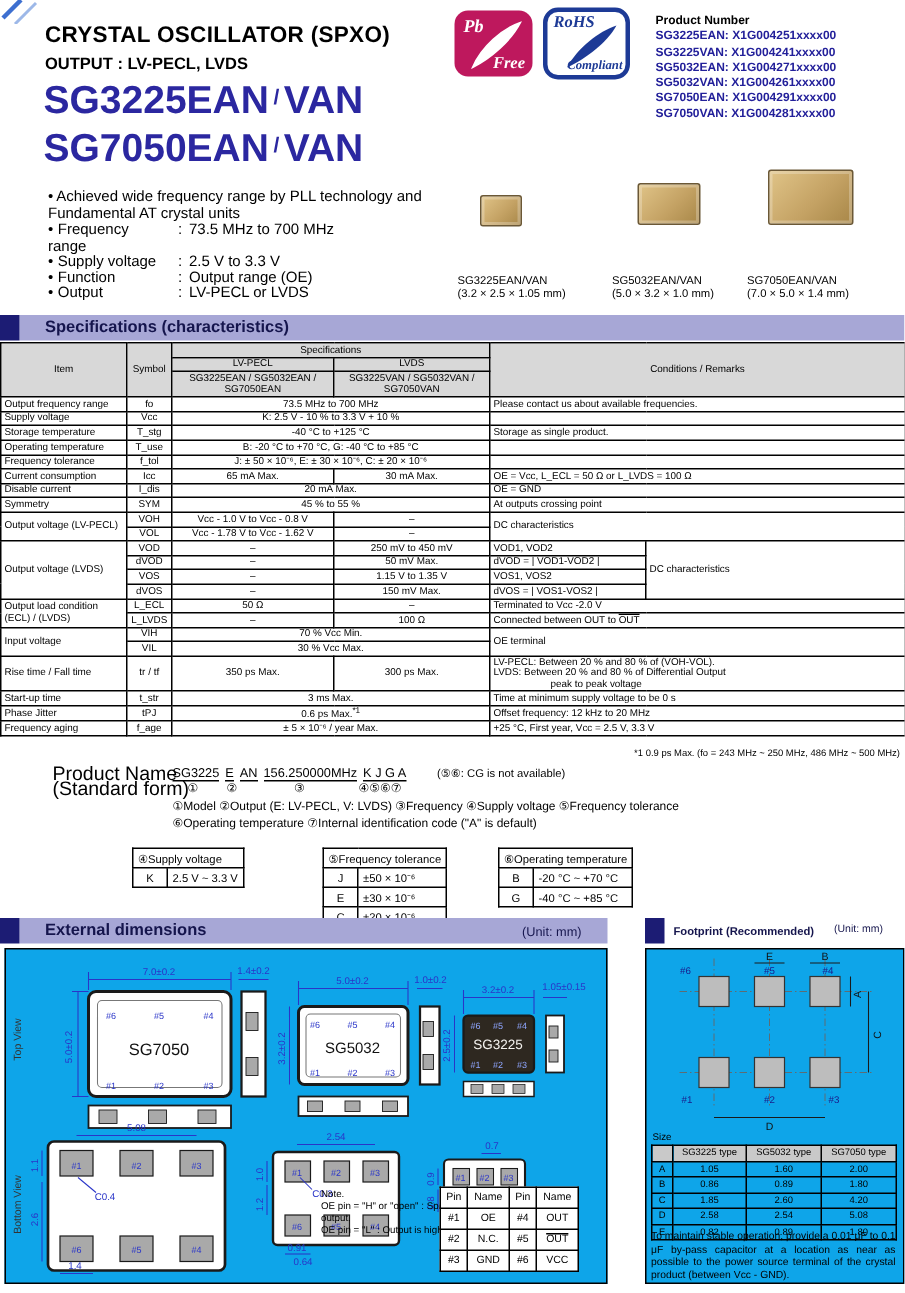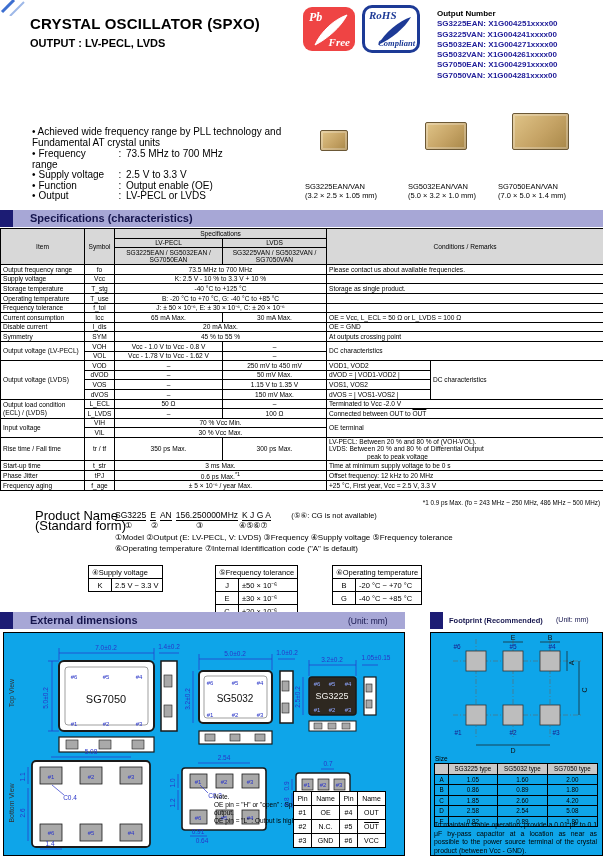--- a/index.html
+++ b/index.html
@@ -13,21 +13,21 @@
   .model-line{font-size:26px;font-weight:bold;color:#2b27a0;white-space:nowrap}
   .model-line .slash{font-size:14px;vertical-align:6px;margin:0 3px}
   .features{left:32px;top:127px;width:270px;font-size:10px;line-height:10.5px}
   .feat{display:flex}
   .feat .bl::before{content:"•";margin-right:3px}
   .feat .lab{width:82px;flex:none}
   .feat .sep{width:12px;flex:none;text-align:center}
   .feat0{width:255px;margin-bottom:1px}
   .feat0::before{content:"•";margin-right:2px}
   
-  .pb-badge{left:303px;top:7px;width:52px;height:44px;background:#ef4444;border-radius:9px}
+  .pb-badge{left:303px;top:7px;width:52px;height:44px;background:#be185d;border-radius:9px}
   .pb-badge .t1{position:absolute;left:6px;top:3px;color:#fff;font-size:12px;font-style:italic;font-family:"Liberation Serif",serif;font-weight:bold}
   .pb-badge .t2{position:absolute;right:5px;bottom:3px;color:#fff;font-size:11px;font-style:italic;font-family:"Liberation Serif",serif;font-weight:bold}
   .rohs-badge{left:362px;top:5px;width:58px;height:48px;background:#fff;border:3px solid #1d3a96;border-radius:10px;box-sizing:border-box}
   .rohs-badge .t1{position:absolute;left:4px;top:1px;color:#1d3a96;font-size:11px;font-style:italic;font-family:"Liberation Serif",serif;font-weight:bold}
   .rohs-badge .t2{position:absolute;right:2px;bottom:2px;color:#1d3a96;font-size:8.5px;font-style:italic;font-family:"Liberation Serif",serif;font-weight:bold}
   .pnblock{left:437px;top:9px;font-size:8px;line-height:10.3px}
   .pnblock .pt{font-weight:bold;color:#000}
   .pnblock .pi{font-weight:bold;color:#23209a;white-space:nowrap}
   
   .chip{position:absolute;border:1px solid #6b5836;border-radius:2px;
@@ -75,38 +75,40 @@
 
 <svg class="abs" style="left:0;top:0" width="26" height="16">
   <path d="M2 12 L14 0" stroke="#3d6fd0" stroke-width="3" fill="none"></path>
   <path d="M10 16 L24 2" stroke="#9db8e8" stroke-width="2" fill="none"></path>
 </svg>
 
 <div class="abs doc-title">CRYSTAL OSCILLATOR (SPXO)</div>
 <div class="abs doc-sub">OUTPUT : LV-PECL, LVDS</div>
 
 <div class="abs models">
+  <div class="model-line"><span>SG3225EAN</span><span class="slash">/</span><span>VAN</span></div>
+  <div class="model-line"><span>SG7050EAN</span><span class="slash">/</span><span>VAN</span></div>
 </div>
 
 <div class="abs features">
   <div class="feat0">Achieved wide frequency range by PLL technology and Fundamental AT crystal units</div>
   <div class="feat">
       <span class="bl lab">Frequency range</span>
       <span class="sep">:</span>
       <span>73.5 MHz to 700 MHz</span>
     </div>
   <div class="feat">
       <span class="bl lab">Supply voltage</span>
       <span class="sep">:</span>
       <span>2.5 V to 3.3 V</span>
     </div>
   <div class="feat">
       <span class="bl lab">Function</span>
       <span class="sep">:</span>
-      <span>Output enable (OE)</span>
+      <span>Output range (OE)</span>
     </div>
   <div class="feat">
       <span class="bl lab">Output</span>
       <span class="sep">:</span>
       <span>LV-PECL or LVDS</span>
     </div>
 </div>
 
 <div class="abs pb-badge">
   <span class="t1">Pb</span>
@@ -117,21 +119,21 @@
 </div>
 <div class="abs rohs-badge">
   <span class="t1">RoHS</span>
   <span class="t2">Compliant</span>
   <svg class="abs" style="left:8px;top:8px" width="42" height="30">
     <path d="M38 1 C26 5 12 16 5 29 C18 23 32 12 38 1 Z" fill="#1d3a96"></path>
   </svg>
 </div>
 
 <div class="abs pnblock">
-  <div class="pt">Output Number</div>
+  <div class="pt">Product Number</div>
   <div class="pi">SG3225EAN: X1G004251xxxx00</div>
   <div class="pi">SG3225VAN: X1G004241xxxx00</div>
   <div class="pi">SG5032EAN: X1G004271xxxx00</div>
   <div class="pi">SG5032VAN: X1G004261xxxx00</div>
   <div class="pi">SG7050EAN: X1G004291xxxx00</div>
   <div class="pi">SG7050VAN: X1G004281xxxx00</div>
 </div>
 
 <div class="chip" style="left:320px;top:130px;width:26px;height:19px"></div>
 <div class="chip" style="left:425px;top:122px;width:40px;height:26px"></div>

